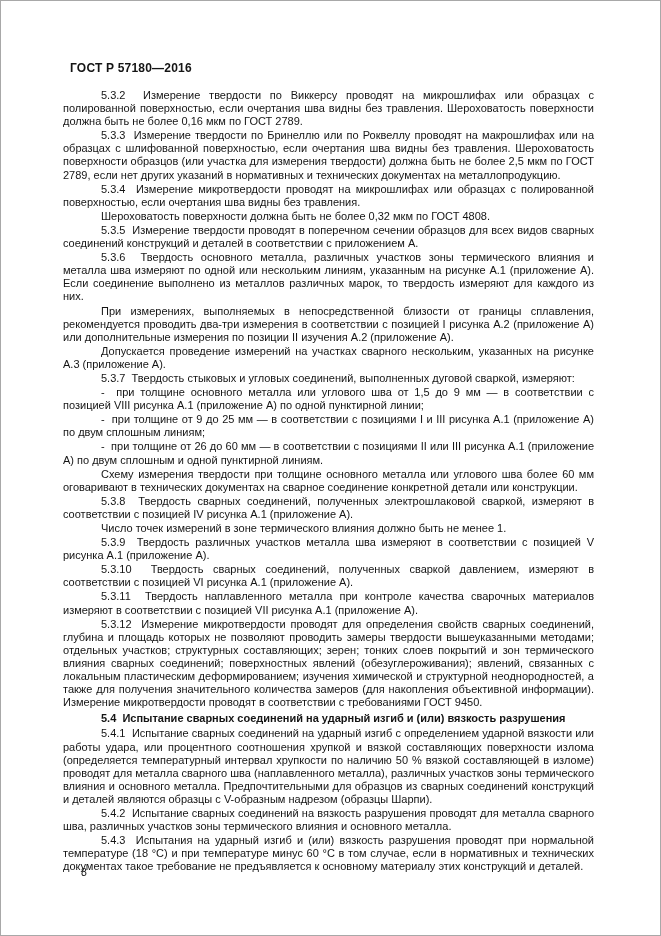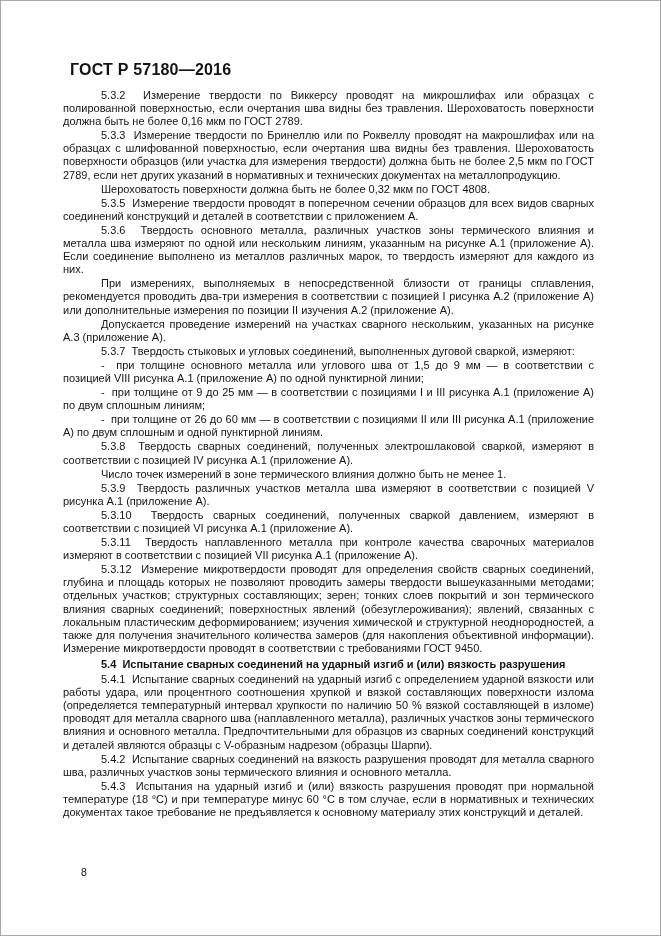--- a/index.html
+++ b/index.html
@@ -15,21 +15,21 @@
     border: 1px solid #a8a8a8;
     box-sizing: border-box;
     font-family: "Liberation Sans", sans-serif;
     color: #141414;
     overflow: hidden;
   }
   .doc-header {
     position: absolute;
     left: 69px;
     top: 60px;
-    font-size: 16px;
+    font-size: 12px;
     font-weight: bold;
     letter-spacing: 0.2px;
     white-space: nowrap;
   }
   .doc-body {
     position: absolute;
     left: 61px;
     top: 87px;
     width: 533px;
     font-size: 11px;
@@ -56,29 +56,31 @@
 </style>
 </head>
 <body>
 
 <div class="page">
   <div class="doc-header">ГОСТ Р 57180—2016</div>
 
   <div class="doc-body" id="doc-body">
       <p class="para">5.3.2&nbsp; Измерение твердости по Виккерсу проводят на микрошлифах или образцах с полированной поверхностью, если очертания шва видны без травления. Шероховатость поверхности должна быть не более 0,16 мкм по ГОСТ 2789.</p>
       <p class="para">5.3.3&nbsp; Измерение твердости по Бринеллю или по Роквеллу проводят на макрошлифах или на образцах с шлифованной поверхностью, если очертания шва видны без травления. Шероховатость поверхности образцов (или участка для измерения твердости) должна быть не более 2,5 мкм по ГОСТ 2789, если нет других указаний в нормативных и технических документах на металлопродукцию.</p>
+      <p class="para">5.3.4&nbsp; Измерение микротвердости проводят на микрошлифах или образцах с полированной поверхностью, если очертания шва видны без травления.</p>
       <p class="para">Шероховатость поверхности должна быть не более 0,32 мкм по ГОСТ 4808.</p>
       <p class="para">5.3.5&nbsp; Измерение твердости проводят в поперечном сечении образцов для всех видов сварных соединений конструкций и деталей в соответствии с приложением А.</p>
       <p class="para">5.3.6&nbsp; Твердость основного металла, различных участков зоны термического влияния и металла шва измеряют по одной или нескольким линиям, указанным на рисунке А.1 (приложение А). Если соединение выполнено из металлов различных марок, то твердость измеряют для каждого из них.</p>
       <p class="para">При измерениях, выполняемых в непосредственной близости от границы сплавления, рекомендуется проводить два-три измерения в соответствии с позицией I рисунка А.2 (приложение А) или дополнительные измерения по позиции II изучения А.2 (приложение А).</p>
       <p class="para">Допускается проведение измерений на участках сварного нескольким, указанных на рисунке А.3 (приложение А).</p>
       <p class="para">5.3.7&nbsp; Твердость стыковых и угловых соединений, выполненных дуговой сваркой, измеряют:</p>
       <p class="para">-&nbsp; при толщине основного металла или углового шва от 1,5 до 9 мм — в соответствии с позицией VIII рисунка А.1 (приложение А) по одной пунктирной линии;</p>
       <p class="para">-&nbsp; при толщине от 9 до 25 мм — в соответствии с позициями I и III рисунка А.1 (приложение А) по двум сплошным линиям;</p>
       <p class="para">-&nbsp; при толщине от 26 до 60 мм — в соответствии с позициями II или III рисунка А.1 (приложение А) по двум сплошным и одной пунктирной линиям.</p>
+      <p class="para">Схему измерения твердости при толщине основного металла или углового шва более 60 мм оговаривают в технических документах на сварное соединение конкретной детали или конструкции.</p>
       <p class="para">5.3.8&nbsp; Твердость сварных соединений, полученных электрошлаковой сваркой, измеряют в соответствии с позицией IV рисунка А.1 (приложение А).</p>
       <p class="para">Число точек измерений в зоне термического влияния должно быть не менее 1.</p>
       <p class="para">5.3.9&nbsp; Твердость различных участков металла шва измеряют в соответствии с позицией V рисунка А.1 (приложение А).</p>
       <p class="para">5.3.10&nbsp; Твердость сварных соединений, полученных сваркой давлением, измеряют в соответствии с позицией VI рисунка А.1 (приложение А).</p>
       <p class="para">5.3.11&nbsp; Твердость наплавленного металла при контроле качества сварочных материалов измеряют в соответствии с позицией VII рисунка А.1 (приложение А).</p>
       <p class="para">5.3.12&nbsp; Измерение микротвердости проводят для определения свойств сварных соединений, глубина и площадь которых не позволяют проводить замеры твердости вышеуказанными методами; отдельных участков; структурных составляющих; зерен; тонких слоев покрытий и зон термического влияния сварных соединений; поверхностных явлений (обезуглероживания); явлений, связанных с локальным пластическим деформированием; изучения химической и структурной неоднородностей, а также для получения значительного количества замеров (для накопления объективной информации). Измерение микротвердости проводят в соответствии с требованиями ГОСТ 9450.</p>
       <p class="para heading">5.4&nbsp; Испытание сварных соединений на ударный изгиб и (или) вязкость разрушения</p>
       <p class="para">5.4.1&nbsp; Испытание сварных соединений на ударный изгиб с определением ударной вязкости или работы удара, или процентного соотношения хрупкой и вязкой составляющих поверхности излома (определяется температурный интервал хрупкости по наличию 50 % вязкой составляющей в изломе) проводят для металла сварного шва (наплавленного металла), различных участков зоны термического влияния и основного металла. Предпочтительными для образцов из сварных соединений конструкций и деталей являются образцы с V-образным надрезом (образцы Шарпи).</p>
       <p class="para">5.4.2&nbsp; Испытание сварных соединений на вязкость разрушения проводят для металла сварного шва, различных участков зоны термического влияния и основного металла.</p>
       <p class="para">5.4.3&nbsp; Испытания на ударный изгиб и (или) вязкость разрушения проводят при нормальной температуре (18 °С) и при температуре минус 60 °С в том случае, если в нормативных и технических документах такое требование не предъявляется к основному материалу этих конструкций и деталей.</p>

